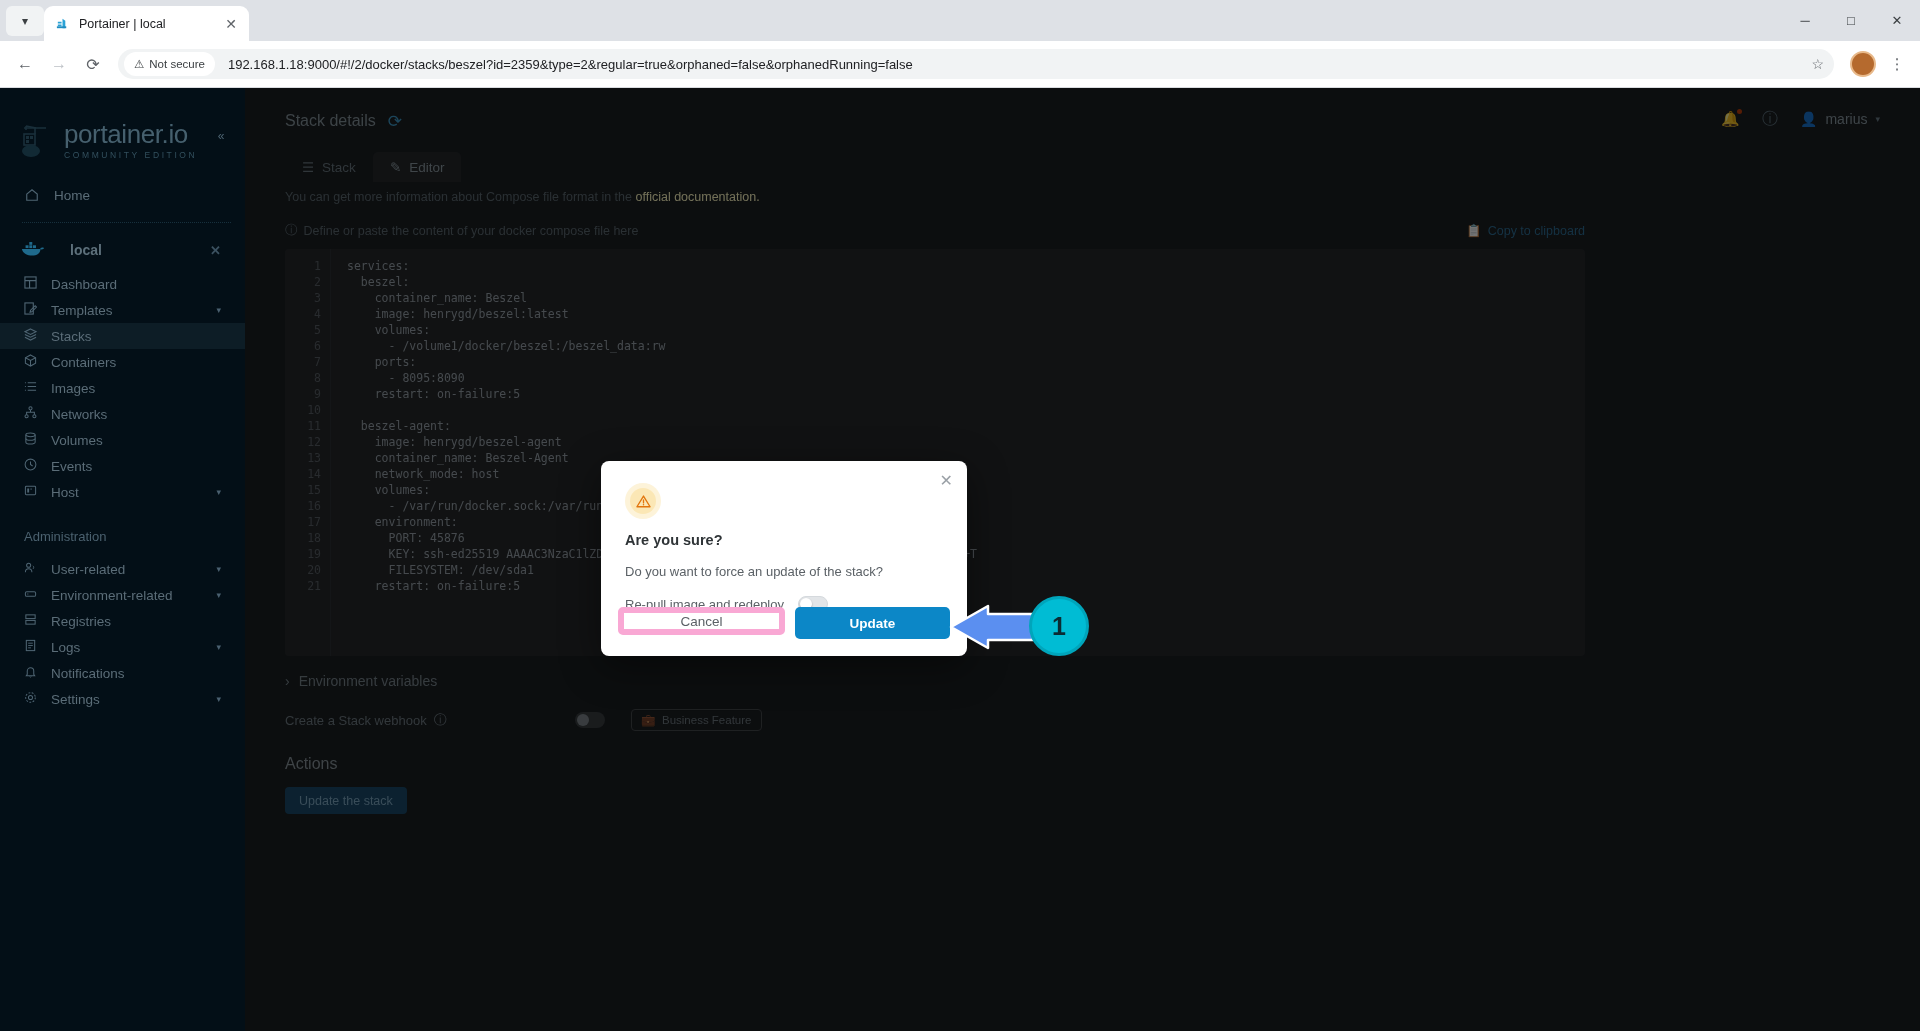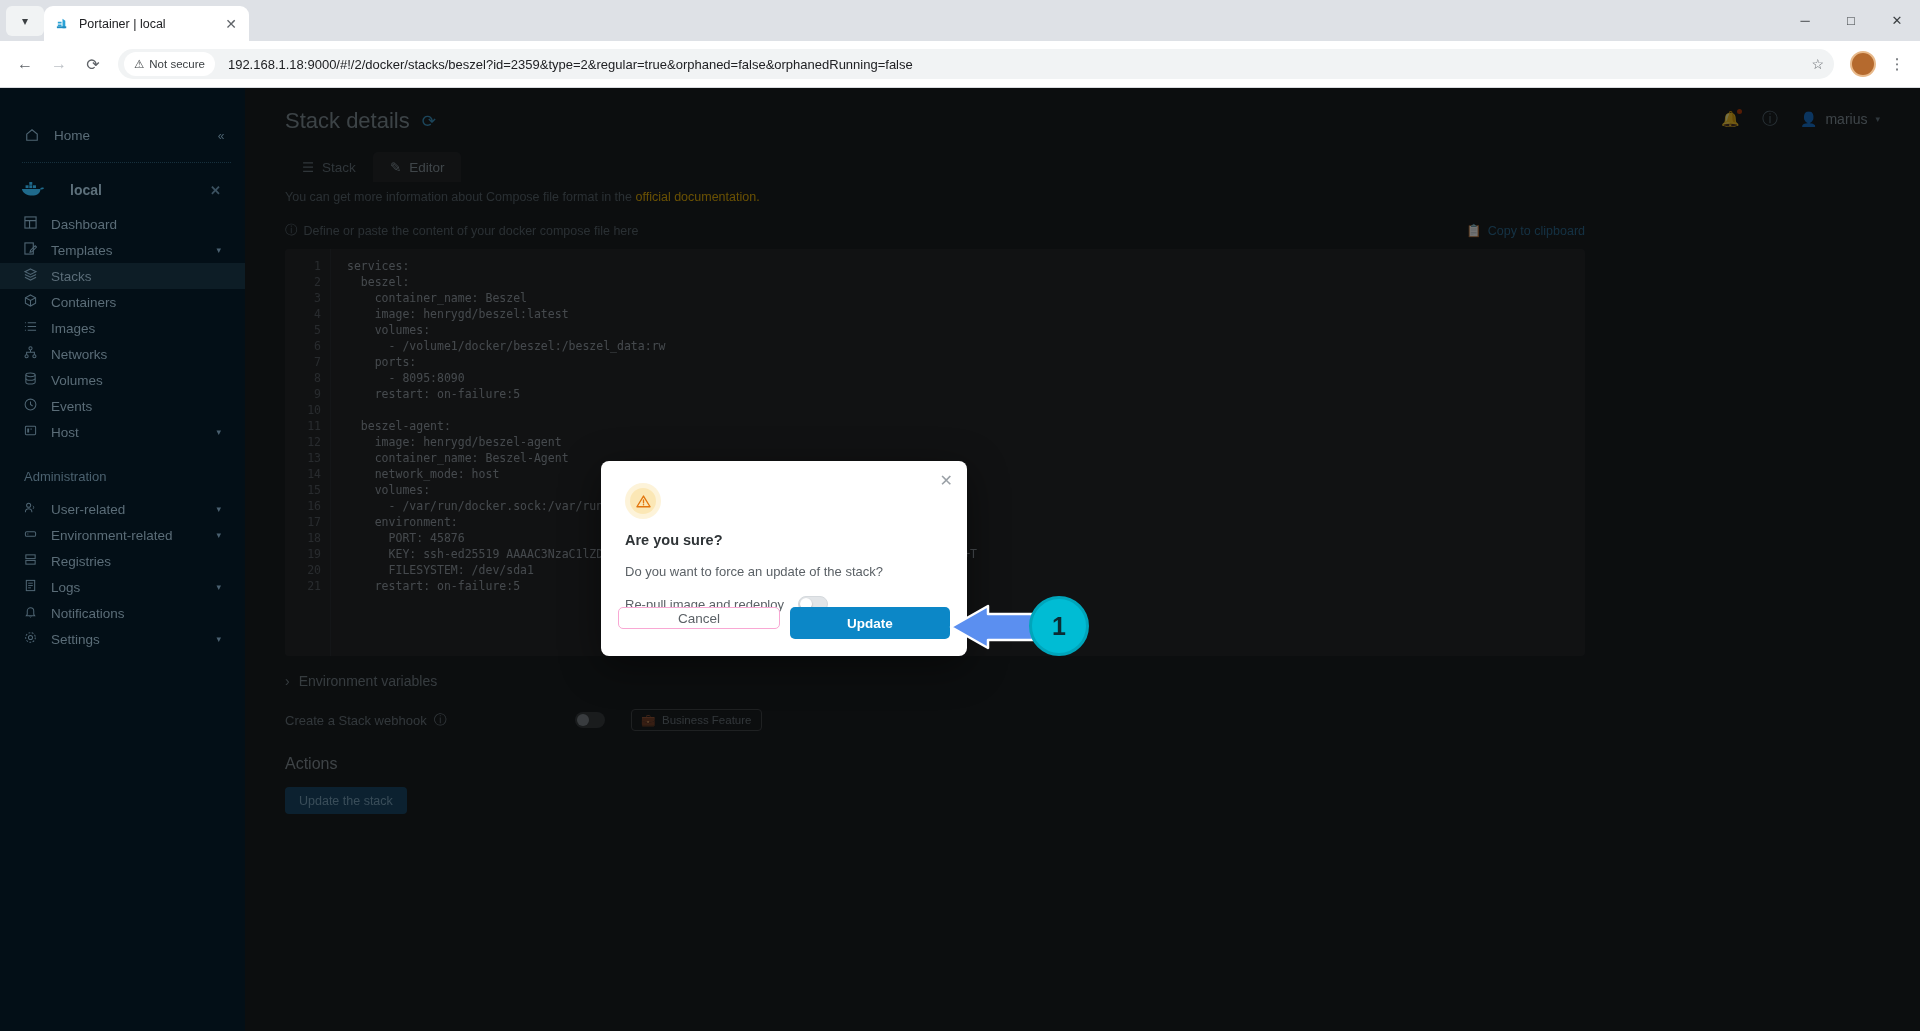--- a/index.html
+++ b/index.html
@@ -122,21 +122,21 @@
     font-size: 13px; color: #4f6personally; padding-left: 24px; margin: 24px 0 12px;
     color: #4d6personally;
   }
   .nav-sec-title { color: #4b6personally; }
   .nav-sec-title { color: #4b616f; }
 
   
   .content { flex: 1; position: relative; padding: 0 40px; overflow: hidden; }
   .content-inner { max-width: 1300px; }
   .page-head { display: flex; align-items: center; gap: 12px; padding-top: 14px; height: 52px; }
-  .page-title { font-size: 22px; color: #86949c; font-weight: 400; }
+  .page-title { font-size: 16px; color: #86949c; font-weight: 400; }
   .refresh-ic { color: #3f9ac9; font-size: 17px; }
   .head-right { position: absolute; right: 40px; top: 14px; display: flex;
     align-items: center; gap: 22px; height: 34px; }
   .bell { color: #7a5a2c; font-size: 15px; position: relative; }
   .bell-dot { position: absolute; right: -2px; top: -1px; width: 5px; height: 5px;
     background: #c2410c; border-radius: 50%; }
   .help-ic { color: #5b6e79; font-size: 16px; }
   .user-box { display: flex; align-items: center; gap: 8px; color: #8a99a2; font-size: 14px; }
   .user-ic { font-size: 14px; color: #6b7d87; }
   .caret { font-size: 9px; color: #6b7d87; }
@@ -147,21 +147,21 @@
     font-size: 13.5px; color: #6a7880; border-radius: 5px 5px 0 0;
   }
   .tab-btn.active { background: #26292c; color: #8d9aa2; }
 
   .hint-line { font-size: 12.5px; color: #5d6a72; margin-top: 14px; }
   .code-inline {
     font-family: "DejaVu Sans Mono", monospace; font-size: 11.5px;
     background: #26292c; color: #7c878e; padding: 1px 6px; border-radius: 3px;
   }
   .hint-line2 { font-size: 12.5px; color: #5d6a72; margin-top: 8px; }
-  .link { color: #eab308; }
+  .link { color: #fef9c3; }
 
   .editor-head { display: flex; align-items: center; margin-top: 18px; position: relative; }
   .editor-label { font-size: 12.5px; color: #5d6a72; display: flex; align-items: center; gap: 6px; }
   .copy-clip { position: absolute; right: 0; font-size: 12.5px; color: #2e6e94;
     display: flex; align-items: center; gap: 6px; }
 
   .editor {
     margin-top: 10px; background: #26292c; border-radius: 4px;
     height: 407px; display: flex; overflow: hidden; position: relative;
   }
@@ -231,21 +231,21 @@
   }
   .toggle::after {
     content: ''; position: absolute; left: 1px; top: 1px; width: 12px; height: 12px;
     border-radius: 50%; background: #fff; box-shadow: 0 1px 2px rgba(0,0,0,.3);
   }
   .modal-btns {
     position: absolute; left: 17px; right: 17px; bottom: 17px;
     display: flex; gap: 10px;
   }
   .btn-cancel {
-    flex: 1; height: 22px; border: 1px solid #f9a8d4; border-radius: 5px;
+    flex: 1; height: 28px; border: 6px solid #f9a8d4; border-radius: 5px;
     background: #fff; color: #5b6166; font-size: 13.5px;
     display: flex; align-items: center; justify-content: center;
   }
   .btn-update {
     flex: 1; height: 32px; border-radius: 5px; background: #0c87c7; color: #fff;
     font-size: 13.5px; font-weight: bold;
     display: flex; align-items: center; justify-content: center;
   }
 
   
@@ -295,20 +295,37 @@
       <div class="url-text">192.168.1.18:9000/#!/2/docker/stacks/beszel?id=2359&amp;type=2&amp;regular=true&amp;orphaned=false&amp;orphanedRunning=false</div>
       <div class="star-btn">☆</div>
     </div>
     <div class="avatar-btn"></div>
     <div class="menu-btn">⋮</div>
   </div>
 
   <div class="page">
 
     <div class="sidebar">
+      <div class="brand">
+        <span class="brand-logo">
+          <svg width="38" height="40" viewBox="0 0 38 40">
+            <path d="M4 8h22M15 8v6" stroke="#2c4a58" stroke-width="1.6" fill="none"></path>
+            <path d="M6 6l10 2M6 6v4" stroke="#2c4a58" stroke-width="1.6" fill="none"></path>
+            <rect x="4" y="14" width="11" height="11" fill="none" stroke="#2c4a58" stroke-width="1.6"></rect>
+            <rect x="6" y="16" width="3" height="3" fill="#2c4a58"></rect>
+            <rect x="10" y="16" width="3" height="3" fill="#2c4a58"></rect>
+            <rect x="6" y="20" width="3" height="3" fill="#2c4a58"></rect>
+            <ellipse cx="11" cy="31" rx="9" ry="6" fill="#20414f"></ellipse>
+          </svg>
+        </span>
+        <span class="brand-text">
+          <span class="brand-name">portainer.io</span>
+          <span class="brand-sub">COMMUNITY EDITION</span>
+        </span>
+      </div>
       <div class="collapse-btn">«</div>
 
       <div class="nav-item nav-home">
         <span class="ic">
           <svg width="14" height="14" viewBox="0 0 16 16">
               <path d="M2 7l6-5 6 5v7H2z" fill="none" stroke="#4f6573" stroke-width="1.3"></path>
             </svg>
         </span>
         <span>Home</span>
       </div>

